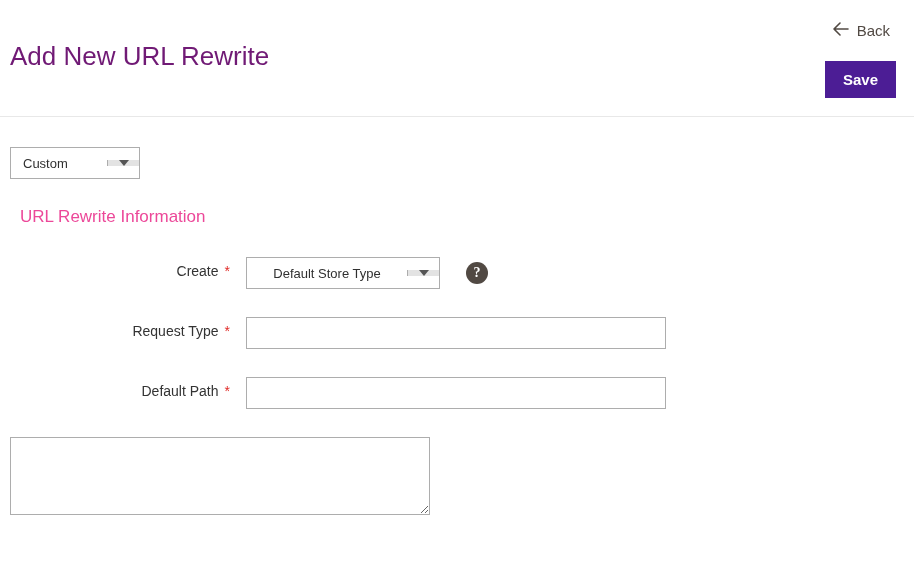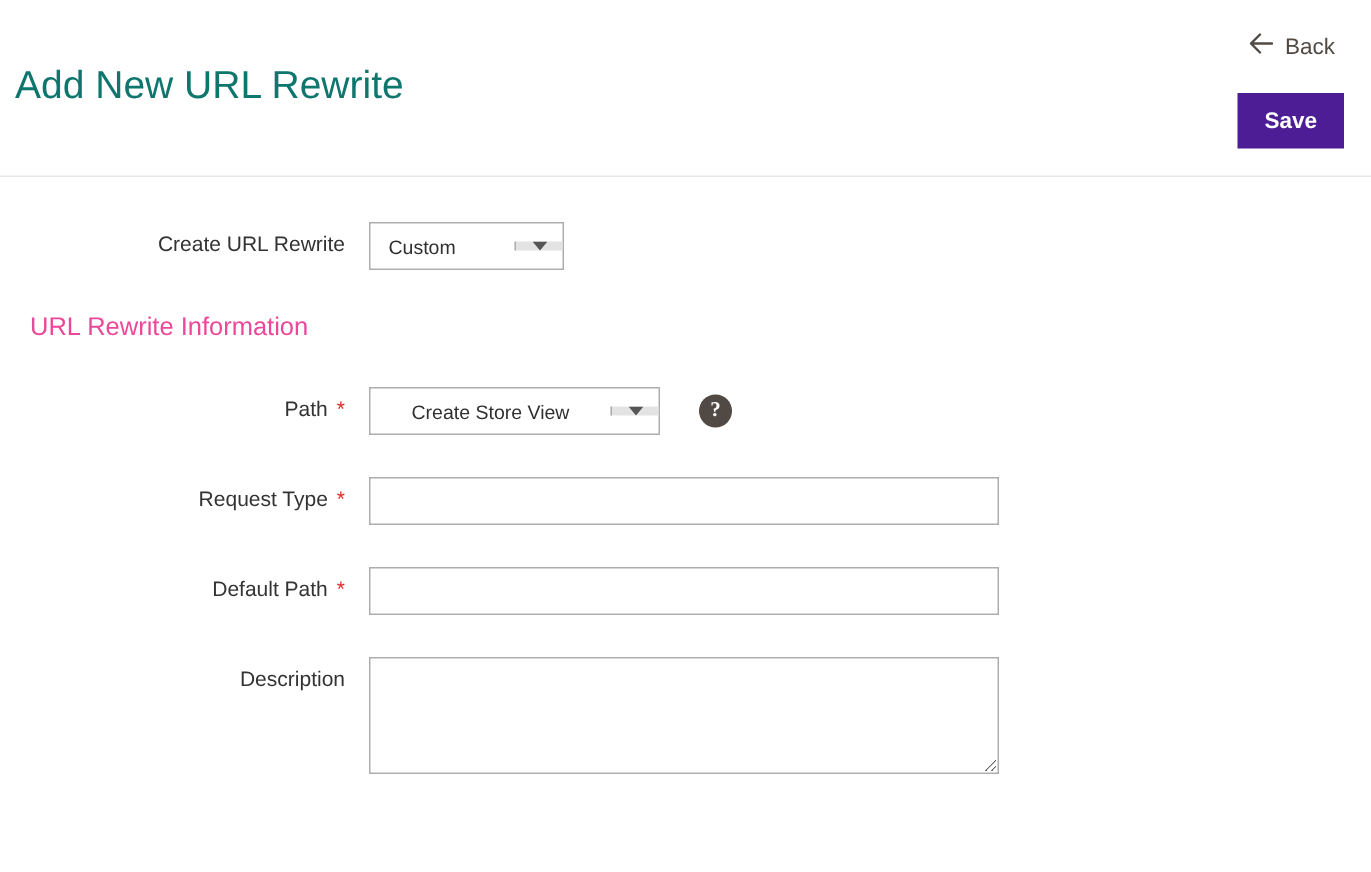--- a/index.html
+++ b/index.html
@@ -12,21 +12,21 @@
     .header {
       display: flex;
       align-items: center;
       justify-content: space-between;
       padding: 14px 18px 18px 10px;
       border-bottom: 1px solid #e8e8e8;
     }
     .page-title {
       font-size: 26px;
       font-weight: 400;
-      color: #0f766e;
+      color: #701a75;
     }
     .header-actions {
       display: flex;
       align-items: flex-end;
       gap: 14px;
       flex-direction: column;
     }
     .back-button {
       display: inline-flex;
       align-items: center;
@@ -151,43 +151,42 @@
       </span>
       <span>Back</span>
     </button>
     <button class="save-button">Save</button>
   </div>
 </div>
 
 <div class="content">
 
   <div class="form-row">
-    <div class="label-col">Create URL Rewrite</div>
     <div class="field-col">
       <div class="select-wrap">
         <span class="select-text">Custom</span>
         <span class="select-arrow">
             <svg viewBox="0 0 10 6">
               <path d="M0 0 L5 6 L10 0 Z"></path>
             </svg>
           </span>
       </div>
     </div>
   </div>
 
   <h2 class="section-title">URL Rewrite Information</h2>
 
   <div class="form-row">
     <div class="label-col">
-      <span>Path</span>
+      <span>Create</span>
       <span class="req">*</span>
     </div>
     <div class="field-col">
       <div class="select-wrap wide">
-        <span class="select-text">Create Store View</span>
+        <span class="select-text">Default Store Type</span>
         <span class="select-arrow">
             <svg viewBox="0 0 10 6">
               <path d="M0 0 L5 6 L10 0 Z"></path>
             </svg>
           </span>
       </div>
       <span class="help-icon">?</span>
     </div>
   </div>
 
@@ -206,21 +205,18 @@
       <span>Default Path</span>
       <span class="req">*</span>
     </div>
     <div class="field-col">
       <input type="text" class="text-input" value="" style="">
     </div>
   </div>
 
 
   <div class="form-row">
-    <div class="label-col">
-      <span>Description</span>
-    </div>
     <div class="field-col">
       <textarea class="textarea-input" style=""></textarea>
     </div>
   </div>
 
 </div>
 
 </body></html>

